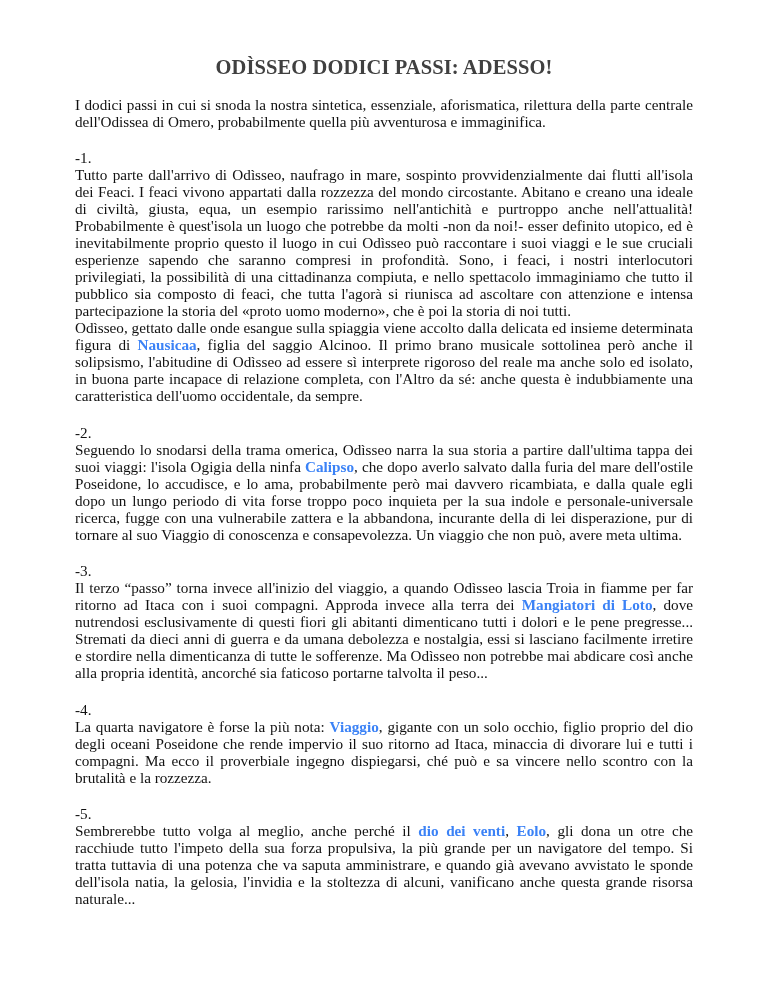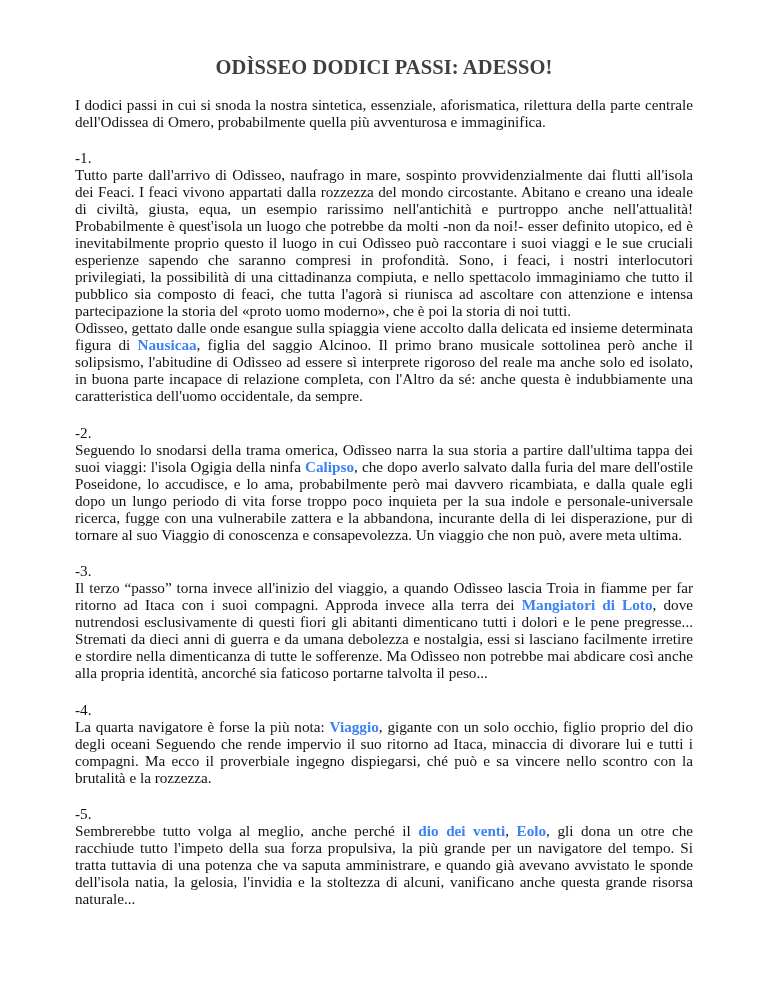--- a/index.html
+++ b/index.html
@@ -50,20 +50,20 @@
     <p><span>Seguendo lo snodarsi della trama omerica, Odìsseo narra la sua storia a partire dall'ultima tappa dei suoi viaggi: l'isola Ogigia della ninfa </span><b>Calipso</b><span>, che dopo averlo salvato dalla furia del mare dell'ostile Poseidone, lo accudisce, e lo ama, probabilmente però mai davvero ricambiata, e dalla quale egli dopo un lungo periodo di vita forse troppo poco inquieta per la sua indole e personale-universale ricerca, fugge con una vulnerabile zattera e la abbandona, incurante della di lei disperazione, pur di tornare al suo Viaggio di conoscenza e consapevolezza. Un viaggio che non può, avere meta ultima.</span></p>
   </div>
 
   <div class="section">
     <p>-3.</p>
     <p><span>Il terzo “passo” torna invece all'inizio del viaggio, a quando Odìsseo lascia Troia in fiamme per far ritorno ad Itaca con i suoi compagni. Approda invece alla terra dei </span><b>Mangiatori di Loto</b><span>, dove nutrendosi esclusivamente di questi fiori gli abitanti dimenticano tutti i dolori e le pene pregresse... Stremati da dieci anni di guerra e da umana debolezza e nostalgia, essi si lasciano facilmente irretire e stordire nella dimenticanza di tutte le sofferenze. Ma Odìsseo non potrebbe mai abdicare così anche alla propria identità, ancorché sia faticoso portarne talvolta il peso...</span></p>
   </div>
 
   <div class="section">
     <p>-4.</p>
-    <p><span>La quarta navigatore è forse la più nota: </span><b>Viaggio</b><span>, gigante con un solo occhio, figlio proprio del dio degli oceani Seguendo che rende impervio il suo ritorno ad Itaca, minaccia di divorare lui e tutti i compagni. Ma ecco il proverbiale ingegno dispiegarsi, ché può e sa vincere nello scontro con la brutalità e la rozzezza.</span></p>
+    <p><span>La quarta navigatore è forse la più nota: </span><b>Viaggio</b><span>, gigante con un solo occhio, figlio proprio del dio degli oceani Poseidone che rende impervio il suo ritorno ad Itaca, minaccia di divorare lui e tutti i compagni. Ma ecco il proverbiale ingegno dispiegarsi, ché può e sa vincere nello scontro con la brutalità e la rozzezza.</span></p>
   </div>
 
   <div class="section">
     <p>-5.</p>
     <p><span>Sembrerebbe tutto volga al meglio, anche perché il </span><b>dio dei venti</b><span>, </span><b>Eolo</b><span>, gli dona un otre che racchiude tutto l'impeto della sua forza propulsiva, la più grande per un navigatore del tempo. Si tratta tuttavia di una potenza che va saputa amministrare, e quando già avevano avvistato le sponde dell'isola natia, la gelosia, l'invidia e la stoltezza di alcuni, vanificano anche questa grande risorsa naturale...</span></p>
   </div>
 </div>
 
 </body></html>

